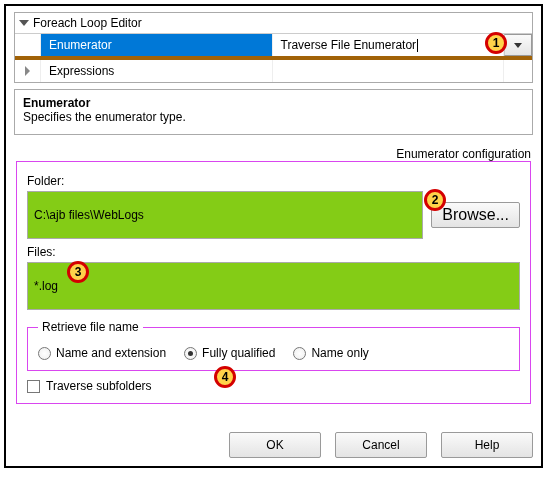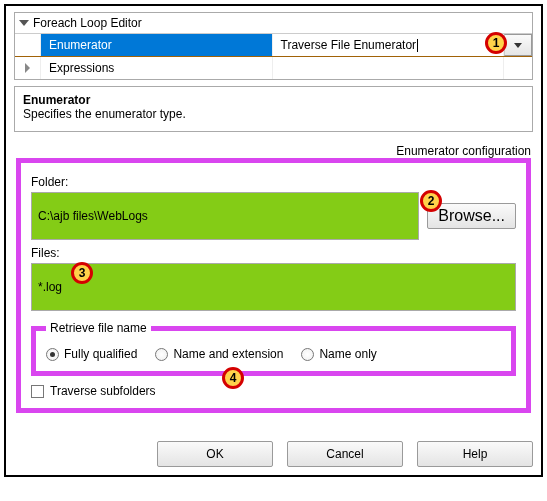--- a/index.html
+++ b/index.html
@@ -30,21 +30,21 @@
     border-top: 5px solid transparent;
     border-bottom: 5px solid transparent;
     border-left: 6px solid #555;
     transform: rotate(90deg);
   }
   .grid-header b { font-weight: 400; }
   .grid-body { border-top: 1px solid #ccc; }
   .row {
     display: grid;
     grid-template-columns: 26px 1fr 1fr 28px;
-    border-top: 1px solid #a16207;
+    border-top: 4px solid #a16207;
     align-items: stretch;
   }
   .row:first-child { border-top: none; }
   .cell {
     padding: 4px 8px;
     border-right: 1px solid #eee;
     position: relative;
   }
   .cell:last-child { border-right: none; }
   .expand-cell { display: flex; align-items: center; justify-content: center; }
@@ -84,21 +84,21 @@
   .section-title { margin-bottom: 0; text-align: right; }
   fieldset {
     border: 1px solid #aaa;
     border-left: none;
     border-right: none;
     border-bottom: none;
     padding: 6px 10px 10px 10px;
     margin: 0 0 8px 0;
     position: relative;
   }
-  fieldset.boxed { border: 5px solid #d946ef; }
+  fieldset.boxed { border: 1px solid #d946ef; }
   legend { padding: 0 4px; font-size: 12px; }
   .lbl { margin: 6px 0 3px 0; }
   .input-row { display: flex; gap: 8px; align-items: center; }
   .text-input {
     flex: 1;
     border: 1px solid #aaa;
     padding: 16px 6px;
     background: #84cc16;
     font-size: 12px;
     font-family: inherit;
@@ -121,21 +121,21 @@
   .radio.checked::after {
     content: ""; width: 5px; height: 5px; background: #333; border-radius: 50%;
   }
   .check-item { display: flex; gap: 6px; align-items: flex-end; margin-top: 6px; }
   .checkbox { width: 13px; height: 13px; border: 1px solid #777; background: #fff; }
   .button-row {
     display: flex; gap: 14px; justify-content: flex-end;
     margin-top: 28px;
   }
   .btn {
-    width: 116px; padding: 5px 0;
+    width: 92px; padding: 5px 0;
     text-align: center;
     background: linear-gradient(#fafafa,#e4e4e4);
     border: 1px solid #9a9a9a;
     border-radius: 2px;
     cursor: pointer;
   }
   .marker {
     position: absolute;
     width: 22px; height: 22px;
     border: 3px solid #d40000;
@@ -201,26 +201,26 @@
       <div class="lbl">Files:</div>
       <div class="input-row rel">
         <input class="text-input" value="*.log" style="">
         <div class="marker" style="left:40px; top:-1px;">3</div>
       </div>
 
       <fieldset class="boxed rel" style="margin-top:10px;">
         <legend>Retrieve file name</legend>
         <div class="radio-row">
           <div class="radio-item">
+            <span class="radio"></span>
+            <span>Name and extension</span>
+          </div>
+          <div class="radio-item">
             <span class="radio checked"></span>
             <span>Fully qualified</span>
-          </div>
-          <div class="radio-item">
-            <span class="radio"></span>
-            <span>Name and extension</span>
           </div>
           <div class="radio-item">
             <span class="radio"></span>
             <span>Name only</span>
           </div>
         </div>
         <div class="marker" style="left:186px; top:32px;">4</div>
       </fieldset>
 
       <div class="check-item">

